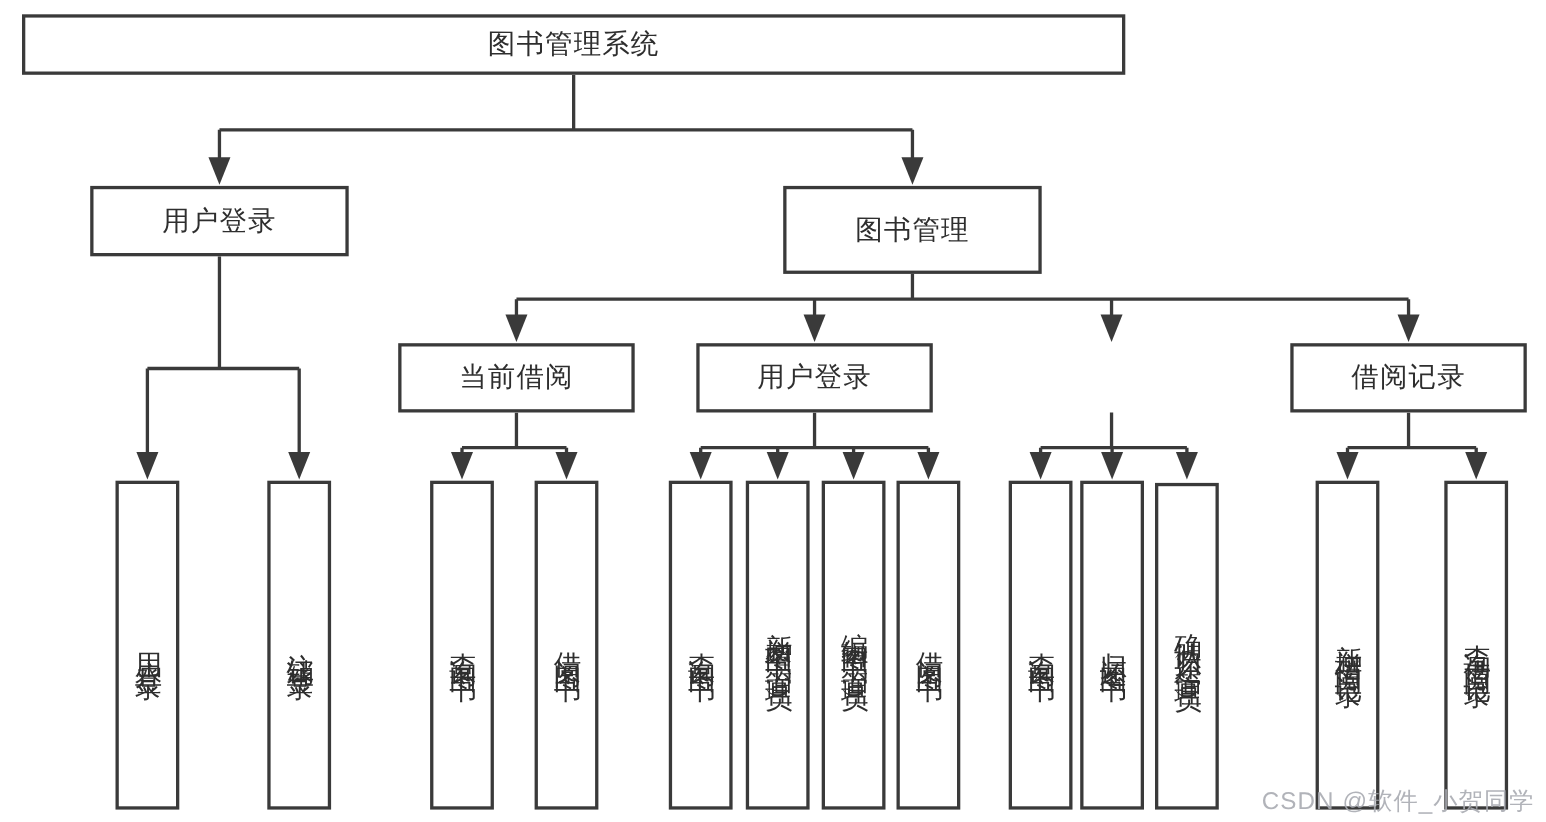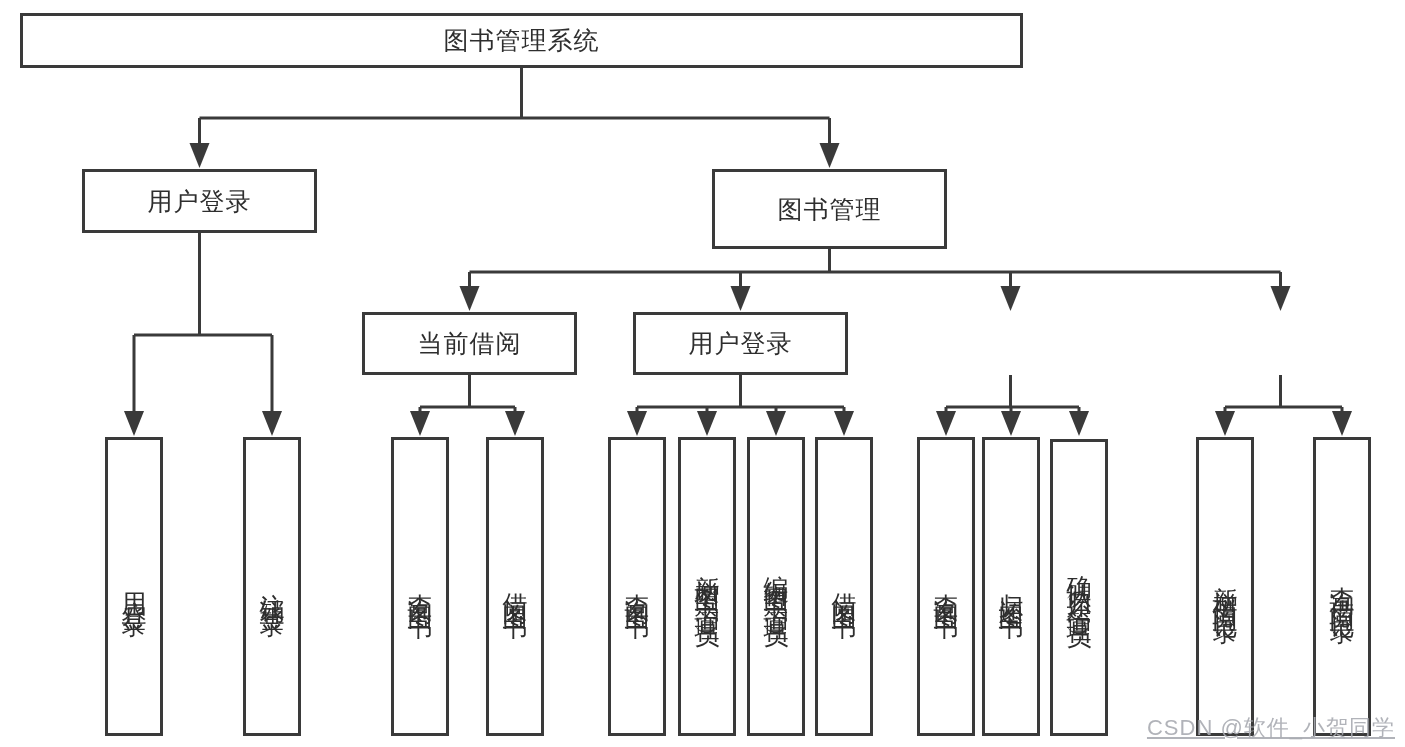--- a/index.html
+++ b/index.html
@@ -36,21 +36,20 @@
     line-height: 1;
   }
   .watermark {
     position: absolute;
     right: 10px;
     bottom: 4px;
     font-size: 22px;
     color: rgba(168, 171, 177, 0.9);
     letter-spacing: 1px;
     white-space: nowrap;
-    text-decoration: underline;
   }
 </style>
 </head>
 <body>
 
 <div class="canvas">
 
   <svg class="wires" viewBox="0 0 1405 747" xmlns="http://www.w3.org/2000/svg">
     <g stroke="#3a3a3a" stroke-width="3" fill="none">
 
@@ -104,20 +103,23 @@
   <div class="box hbox" style="left:712px; top:169px; width:235px; height:80px;">
     <span>图书管理</span>
   </div>
 
   <div class="box hbox" style="left:362px; top:312px; width:215px; height:63px;">
     <span>当前借阅</span>
   </div>
   <div class="box hbox" style="left:633px; top:312px; width:215px; height:63px;">
     <span>用户登录</span>
   </div>
+  <div class="box hbox" style="left:1173px; top:312px; width:215px; height:63px;">
+    <span>借阅记录</span>
+  </div>
 
   <div class="box vbox" style="left:105px; top:437px; width:58px; height:299px;">
     <span>用户登录</span>
   </div>
   <div class="box vbox" style="left:243px; top:437px; width:58px; height:299px;">
     <span>注销登录</span>
   </div>
 
   <div class="box vbox" style="left:391px; top:437px; width:58px; height:299px;">
     <span>查询图书</span>

